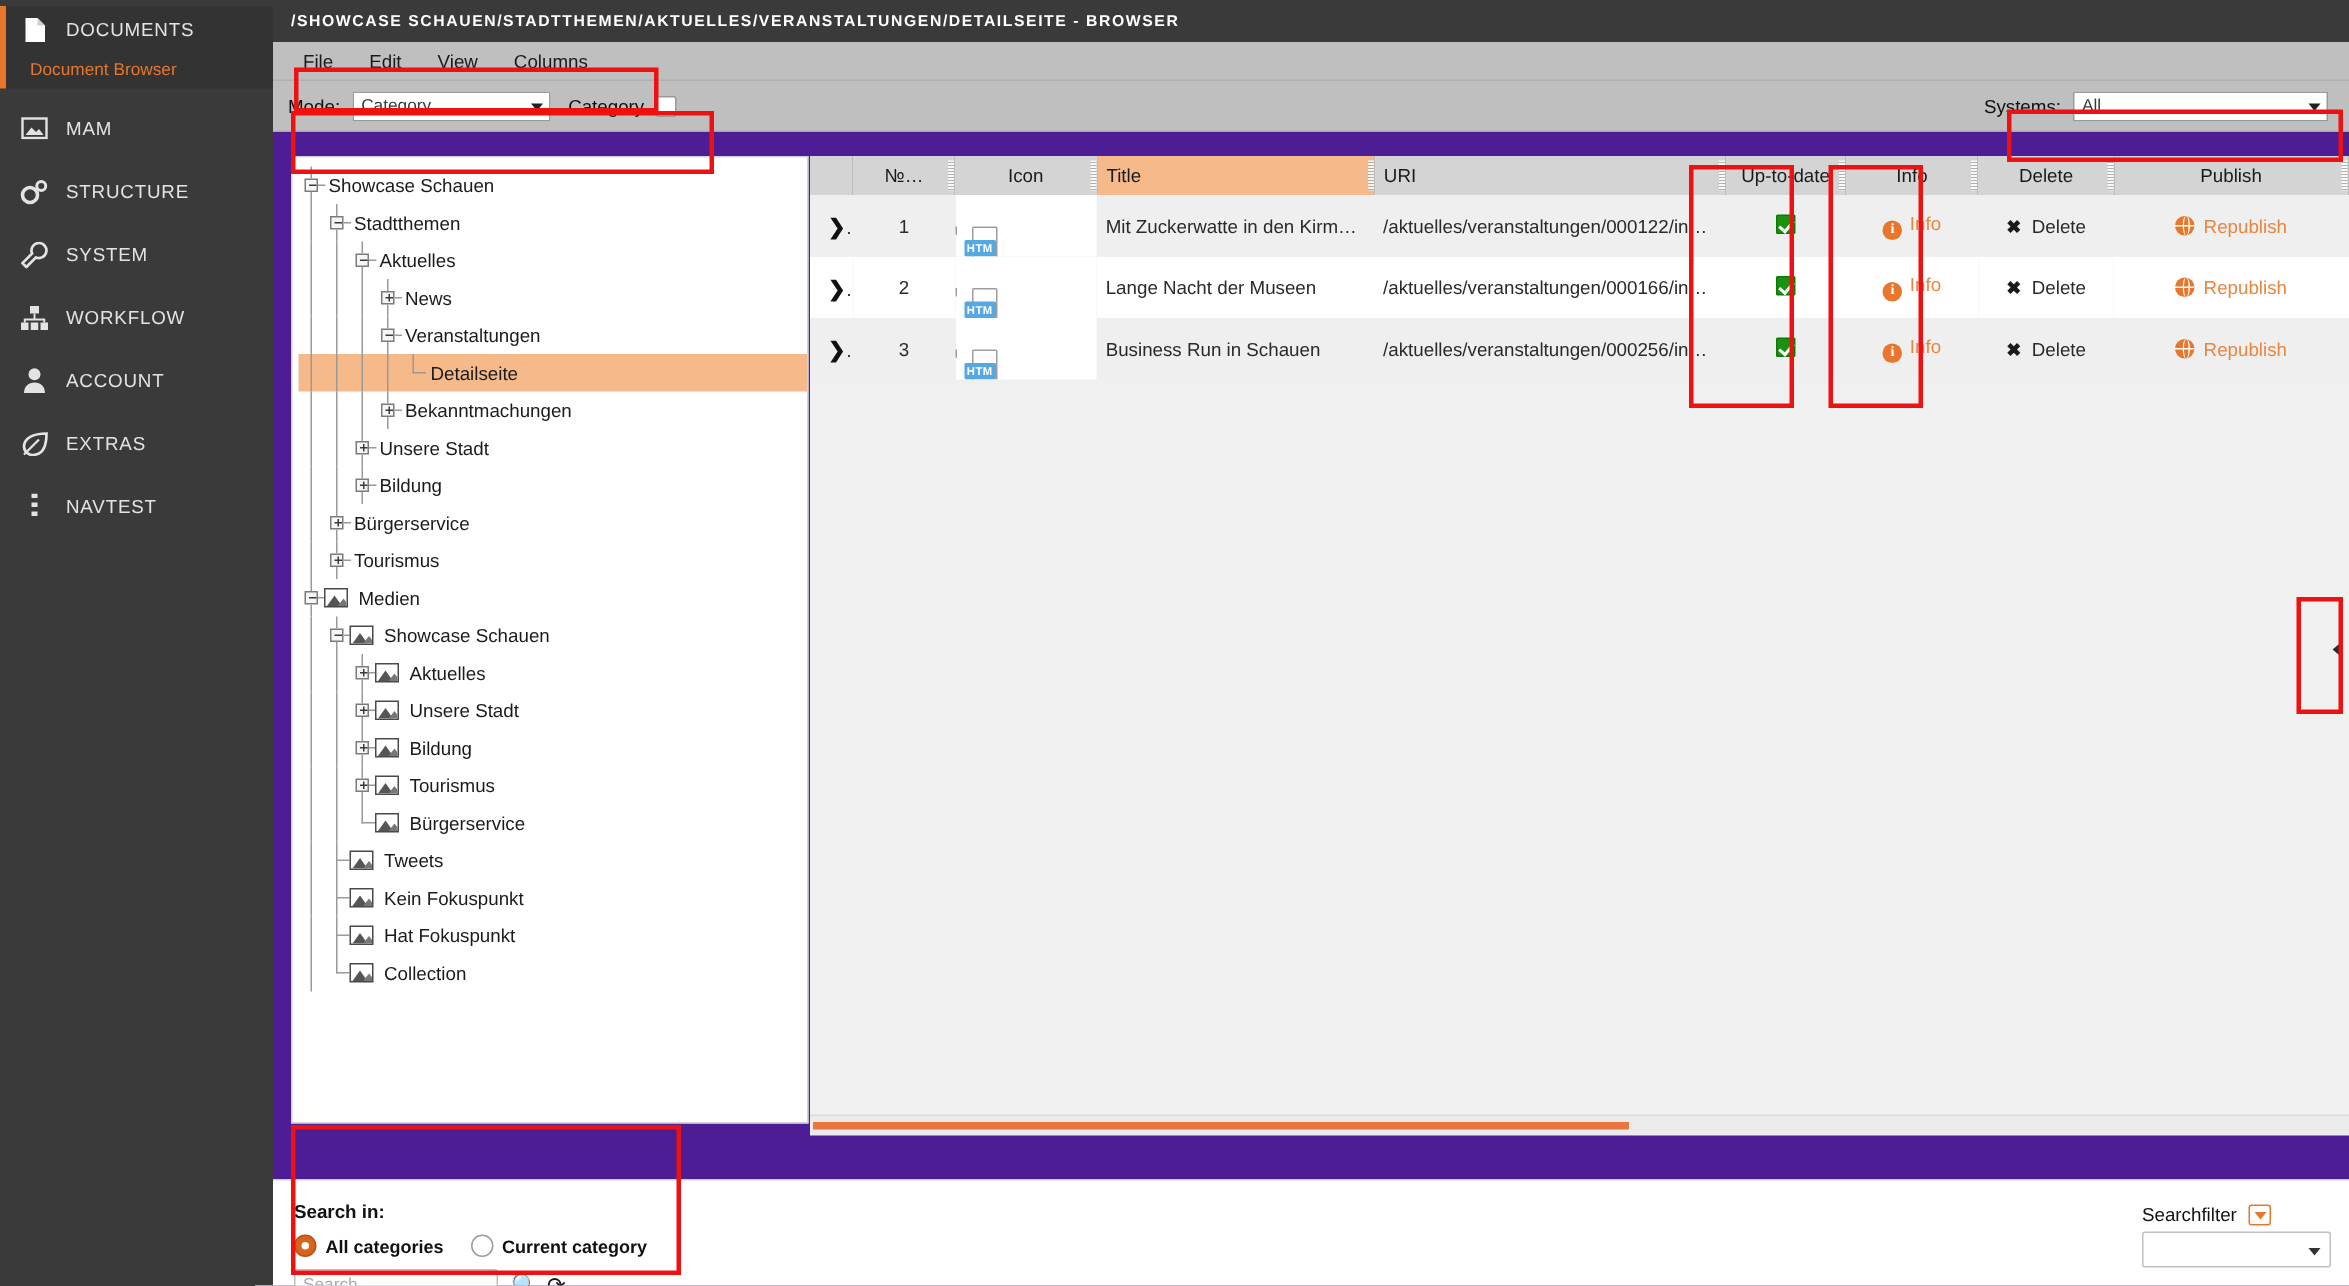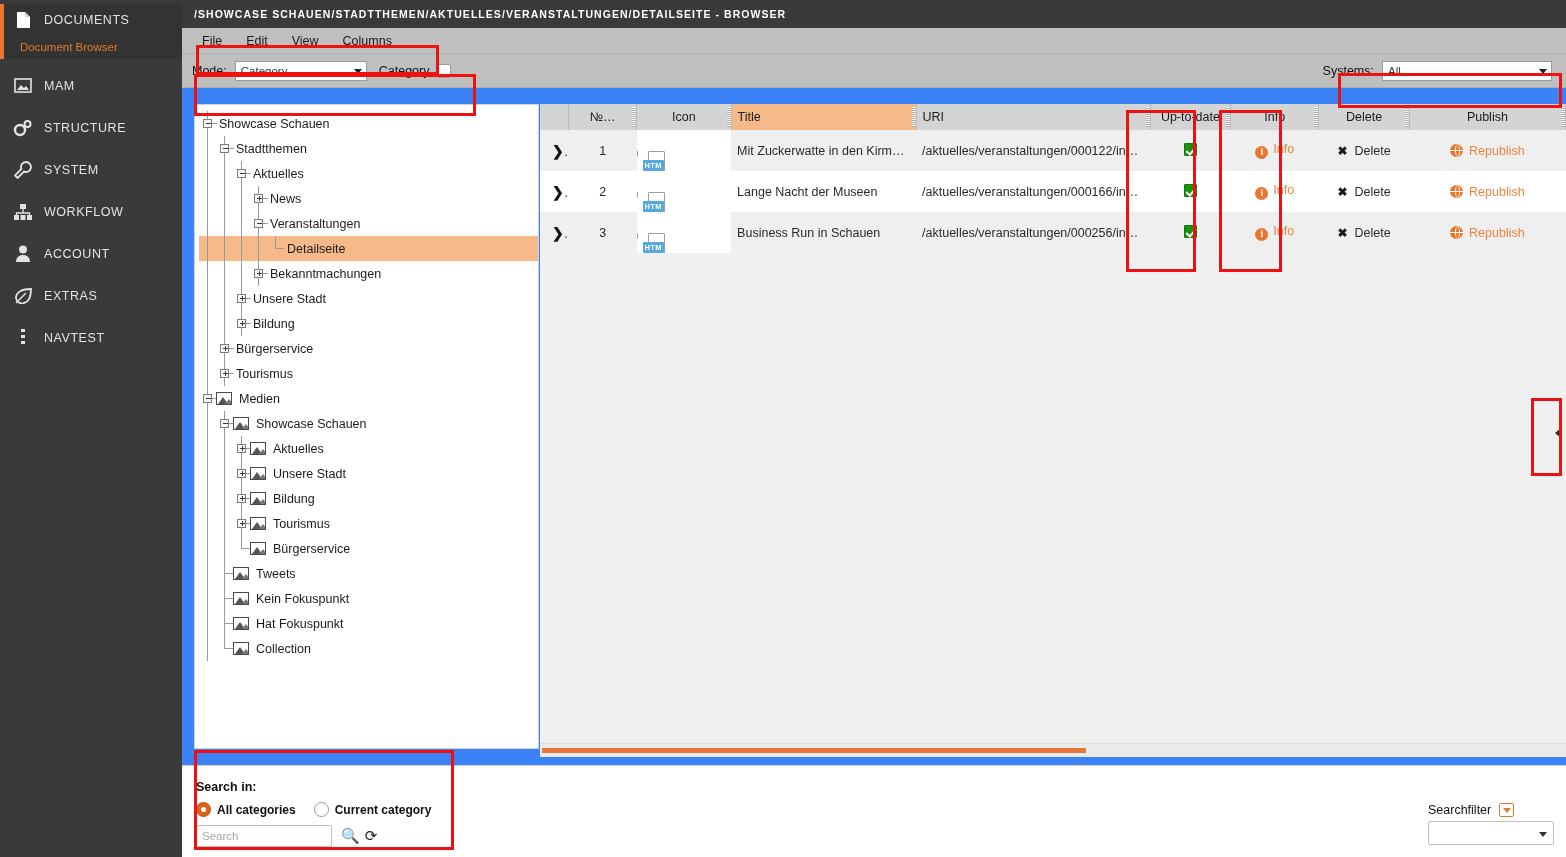--- a/index.html
+++ b/index.html
@@ -38,21 +38,21 @@
   }
   .nav-item .ico svg { display: block; }
   .nav-sub {
     color: #e8762c; font-size: 11.5px;
     padding-left: 20px; height: 24px;
     display: flex; align-items: center;
   }
   .nav-spacer { height: 11px; }
 
   
-  .main { flex: 1 1 auto; position: relative; background: #3b82f6; height: 857px; }
+  .main { flex: 1 1 auto; position: relative; background: #4c1d95; height: 857px; }
 
   .titlebar {
     height: 28px; background: #3a3a3a; color: #fff;
     display: flex; align-items: center;
     padding-left: 12px;
     font-size: 10.5px; font-weight: bold; letter-spacing: 1.05px;
   }
 
   .menubar {
     height: 26px; background: #bfbfbf;
@@ -222,21 +222,21 @@
   }
   .hthumb { position: absolute; left: 2px; top: 4px; height: 5px; width: 53%; background: #e8763d; }
 
   .rsplit {
     position: absolute; right: 0; top: 300px; width: 16px; height: 90px;
     display:flex; align-items:center; justify-content:center;
   }
 
   
   .bottombar {
-    position: absolute; left: 0; right: 0; bottom: 0; height: 92px;
+    position: absolute; left: 0; right: 0; bottom: 0; height: 71px;
     border-top: 1px solid #d0d0d0; background: #fff;
   }
   .searchbox { position: absolute; left: 14px; top: 14px; }
   .sb-title { font-size: 12.5px; font-weight: bold; color: #111; margin-bottom: 8px; }
   .radios { display: flex; align-items: center; margin-bottom: 8px; }
   .radio {
     width: 15px; height: 15px; border-radius: 50%; border: 1px solid #9a9a9a;
     background: #fff; position: relative; margin-right: 6px;
   }
   .radio.on { background: #d8641b; border-color: #b95212; }

